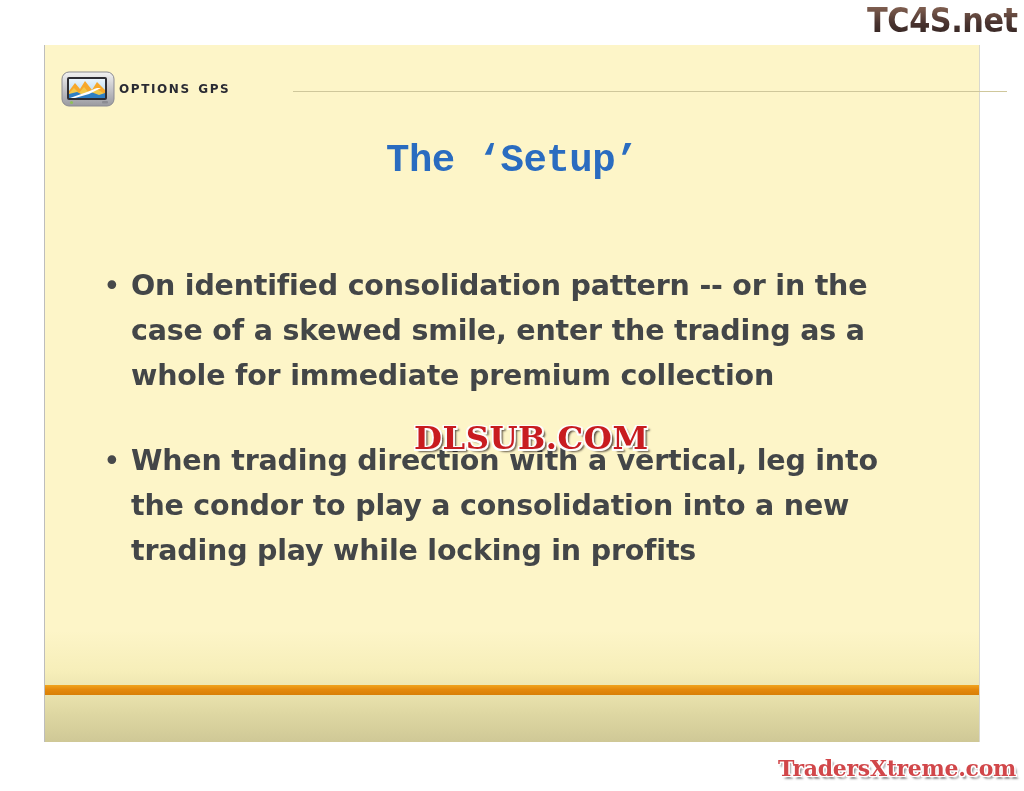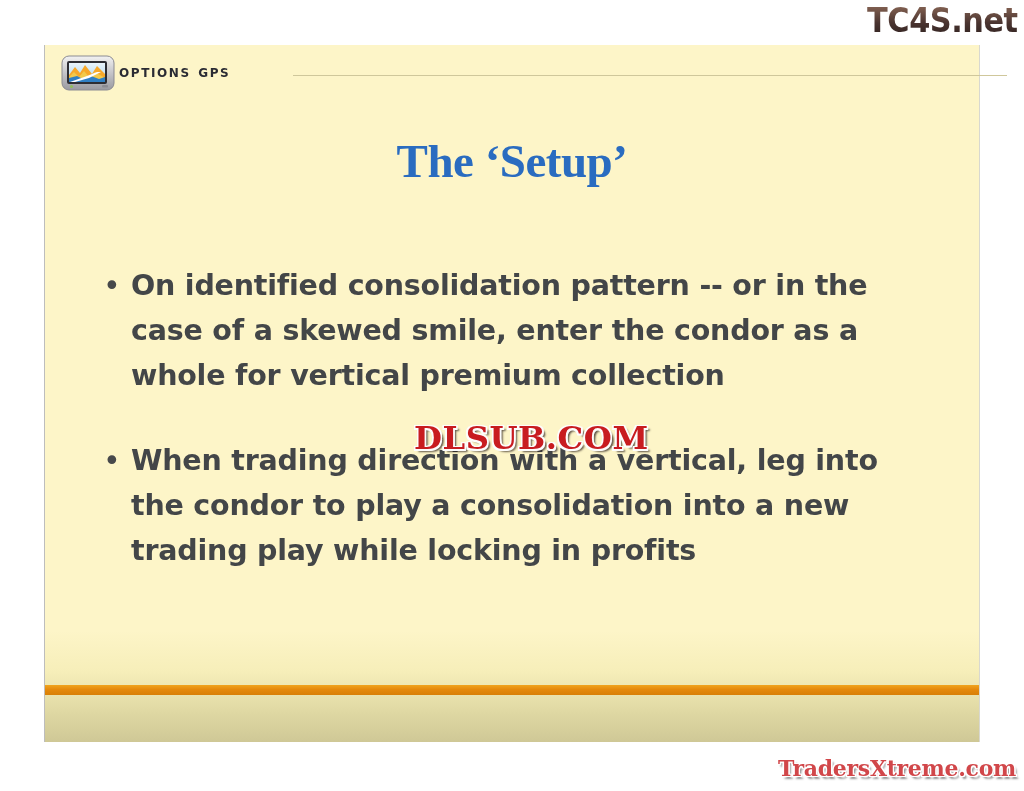--- a/index.html
+++ b/index.html
@@ -50,21 +50,21 @@
         #cfc896 100%);
     border-left: 1px solid #bdbdbd;
     border-right: 1px solid #d8d8d0;
     box-sizing: border-box;
   }
 
   
   #slide-header {
     position: absolute;
     left: 0;
-    top: 0;
+    top: 16px;
     width: 100%;
     height: 52px;
     padding-left: 28px;
   }
   #gps-device-icon {
     position: absolute;
     left: 16px;
     top: 9px;
     width: 54px;
     height: 40px;
@@ -95,23 +95,23 @@
     background: #cfc79b;
   }
 
   
   #slide-title {
     position: absolute;
     left: 0;
     top: 88px;
     width: 100%;
     text-align: center;
-    font-family: Liberation Serif, serif;
-    font-weight: bold;
-    font-size: 47px;
+    font-family: Liberation Mono, monospace;
+    font-weight: bold;
+    font-size: 39px;
     line-height: 56px;
     color: #2a6cc0;
     letter-spacing: -0.5px;
   }
 
   
   #slide-body {
     position: absolute;
     left: 52px;
     top: 218px;
@@ -254,21 +254,21 @@
     <div id="brand-wordmark">Options GPS</div>
     <div id="header-rule"></div>
   </div>
 
   <div id="slide-title">The ‘Setup’</div>
 
   <div id="slide-body">
 
     <div class="bullet-row">
       <div class="bullet-dot">•</div>
-      <div class="bullet-text">On identified consolidation pattern -- or in the case of a skewed smile, enter the condor as a whole for vertical premium collection</div>
+      <div class="bullet-text">On identified consolidation pattern -- or in the case of a skewed smile, enter the trading as a whole for immediate premium collection</div>
     </div>
 
     <div class="bullet-row">
       <div class="bullet-dot">•</div>
       <div class="bullet-text">When trading direction with a vertical, leg into the condor to play a consolidation into a new trading play while locking in profits</div>
     </div>
 
   </div>
 
   <div id="dlsub-watermark">DLSUB.COM</div>

